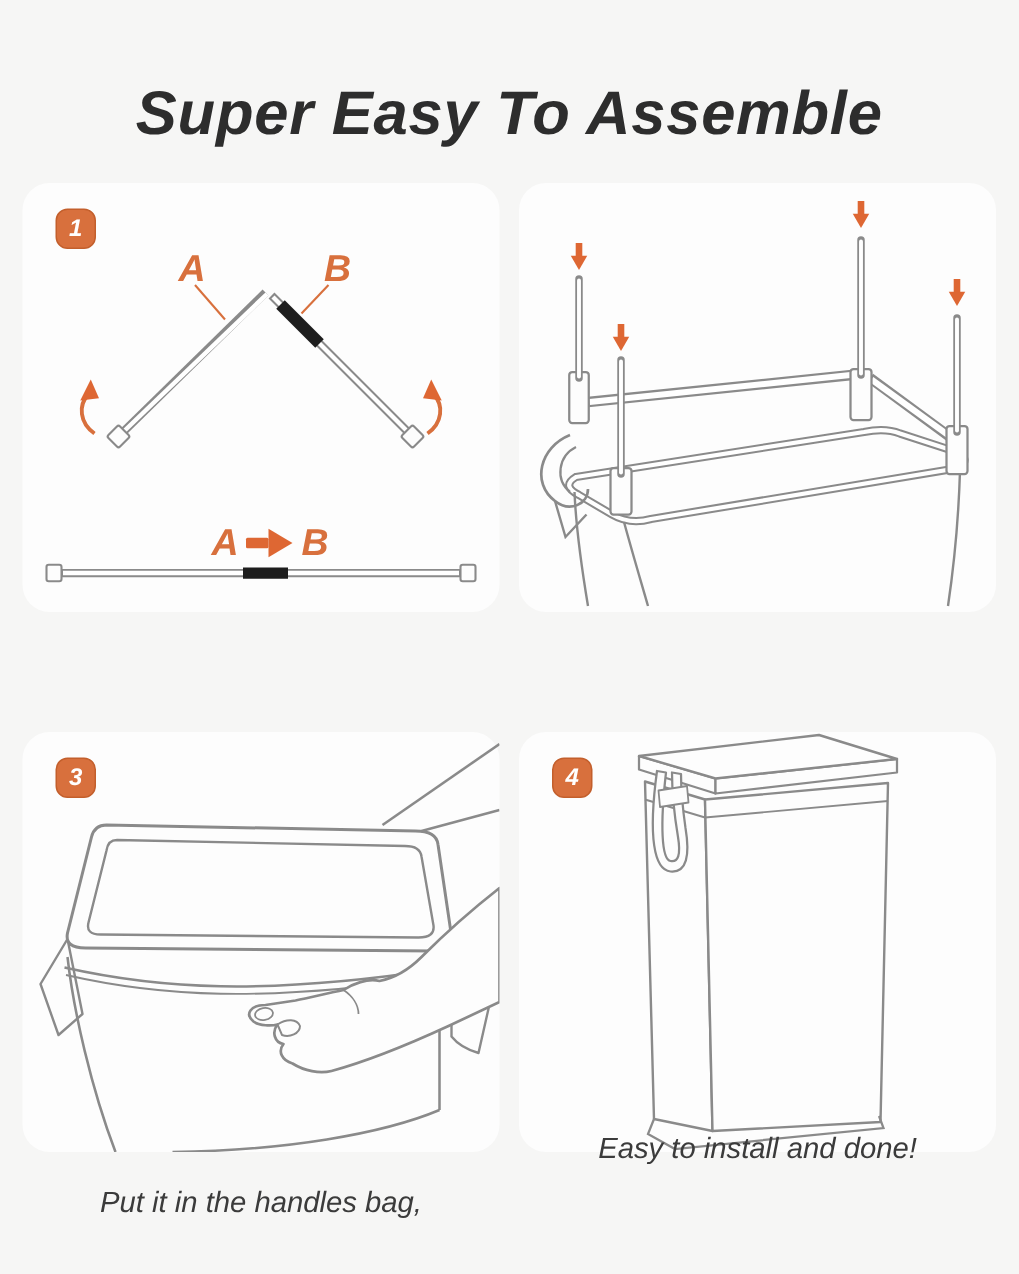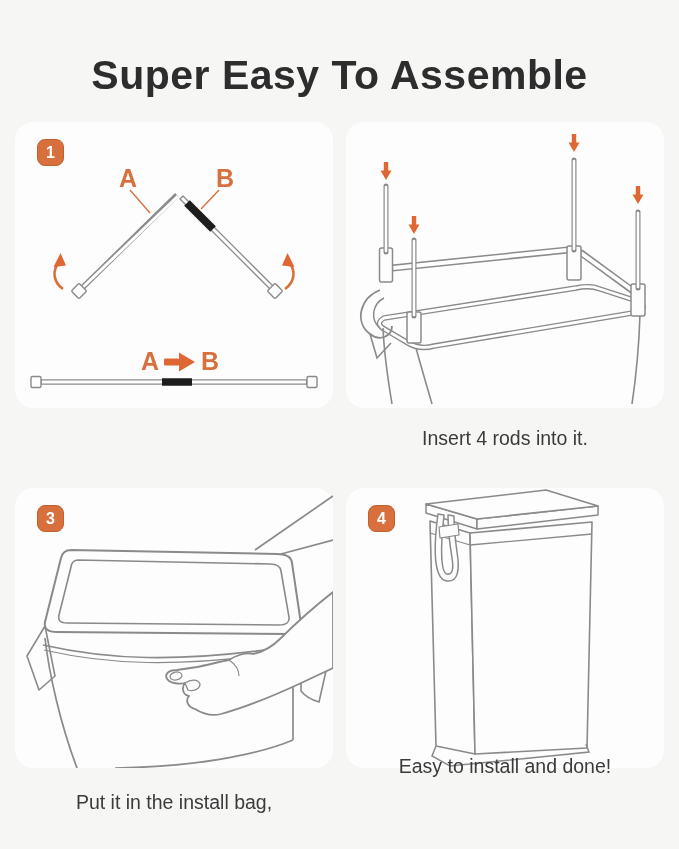--- a/index.html
+++ b/index.html
@@ -1,19 +1,20 @@
 <!DOCTYPE html>
 <html><head>
 <meta charset="utf-8">
 <style>
   html,body{margin:0;padding:0;}
   .stage{
     position:relative;width:679px;height:849px;overflow:hidden;
     background:#f6f6f5;
     font-family:"Liberation Sans","DejaVu Sans",sans-serif;
+    font-style:italic;
   }
   .title{
     position:absolute;top:52px;left:0;width:679px;
     text-align:center;font-size:41px;font-weight:800;color:#2d2d2d;
     letter-spacing:0.5px;margin:0;
   }
   .panel{
     position:absolute;background:#fdfdfd;border-radius:18px;
   }
   .panel svg{display:block;width:100%;height:100%;}
@@ -220,23 +221,20 @@
           <path class="face" d="M92,26 C86,70 90,92 101,93 C112,94 114,82 111,64 C109,50 108,36 108,28 L102,27 C102,44 104,58 106,70 C108,82 106,87 101,86 C95,85 94,62 98,27 Z" stroke-width="1.5"></path>
           <path class="face" d="M93,39 L112,36 L113,47 L94,50 Z" stroke-width="1.2"></path>
         </g>
 
         <path class="ln" d="M90,258 L86,268 L104,278 L243,264 L240,256" stroke-width="1.5"></path>
       </g>
     </svg>
     <div class="badge">4</div>
   </div>
 
-  <div class="caption" id="cap2">
-    <div>Insert 4 rods into it.</div>
-  </div>
   <div class="caption" id="cap3">
-    <div>Put it in the install bag,</div>
+    <div>Put it in the handles bag,</div>
   </div>
   <div class="caption" id="cap4">
     <div>Easy to install and done!</div>
   </div>
 
 </div>
 
 </body></html>

